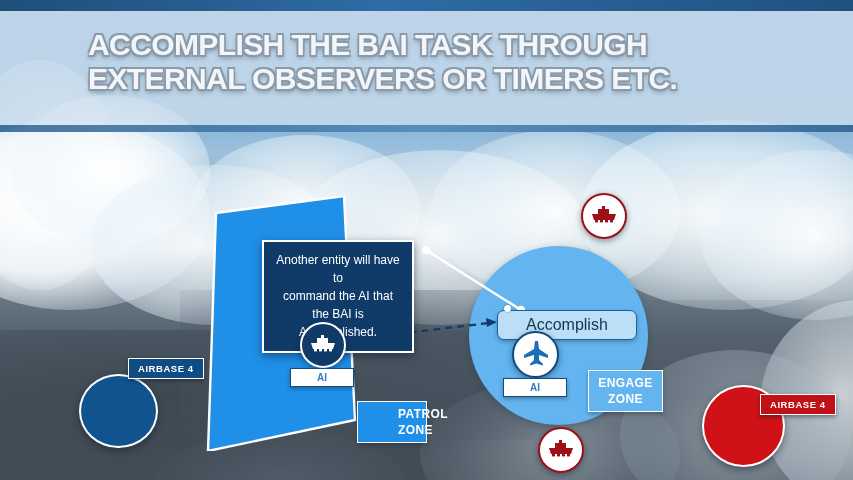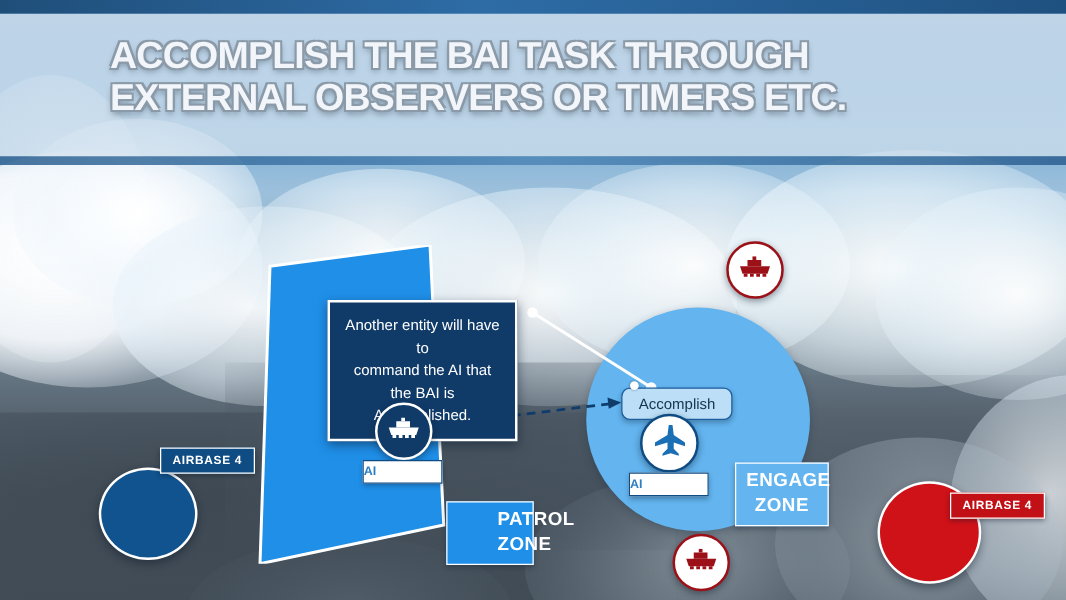--- a/index.html
+++ b/index.html
@@ -96,21 +96,21 @@
   .engage-zone{
     position:absolute;left:469px;top:246px;width:179px;height:179px;
     border-radius:50%;
     background:#63b4ef;
     box-shadow:0 2px 7px rgba(20,40,60,.28);
   }
 
   
   .zone-label{
     position:absolute;
-    font-size:15px;font-weight:bold;color:#ffffff;
+    font-size:12px;font-weight:bold;color:#ffffff;
     text-align:center;line-height:1.35;
     letter-spacing:.4px;
     border:1.6px solid #ffffff;
     padding:4px 8px;
     box-sizing:border-box;
     white-space:pre-line;
     box-shadow:0 2px 4px rgba(20,35,50,.38);
   }
   .zl-patrol{left:357px;top:401px;width:70px;background:#1f8fe8;padding-left:40px;}
   .zl-engage{left:588px;top:370px;width:75px;background:#63b4ef;}
@@ -152,36 +152,37 @@
   }
   .unit-enemy{
     width:42px;height:42px;background:#ffffff;border:2.5px solid #9c1118;
   }
   .ue-1{left:581px;top:193px;}
   .ue-2{left:538px;top:427px;}
 
   .unit-label{
     position:absolute;
     font-size:10px;font-weight:bold;color:#2b7fc4;
+    text-align:center;
     background:#ffffff;
     border:1.6px solid #0f4c84;
     padding:3px 0;
     box-shadow:0 2px 4px rgba(10,25,40,.35);
   }
   .ul-ship{left:290px;top:368px;width:62px;}
   .ul-air{left:503px;top:378px;width:62px;}
 
   
   .accomplish{
     position:absolute;left:497px;top:310px;
-    padding:5px 13px;
+    padding:5px 28px;
     background:#bcdff7;
     border:1.6px solid #1c5f9e;
     border-radius:7px;
-    font-size:12px;color:#12364f;
+    font-size:16px;color:#12364f;
     box-shadow:0 2px 4px rgba(10,30,50,.3);
     white-space:nowrap;
   }
   .accomplish-handle{
     position:absolute;left:504px;top:305px;width:7px;height:7px;
     border-radius:50%;background:#ffffff;
     box-shadow:0 0 2px rgba(20,40,60,.5);
   }
 
   

